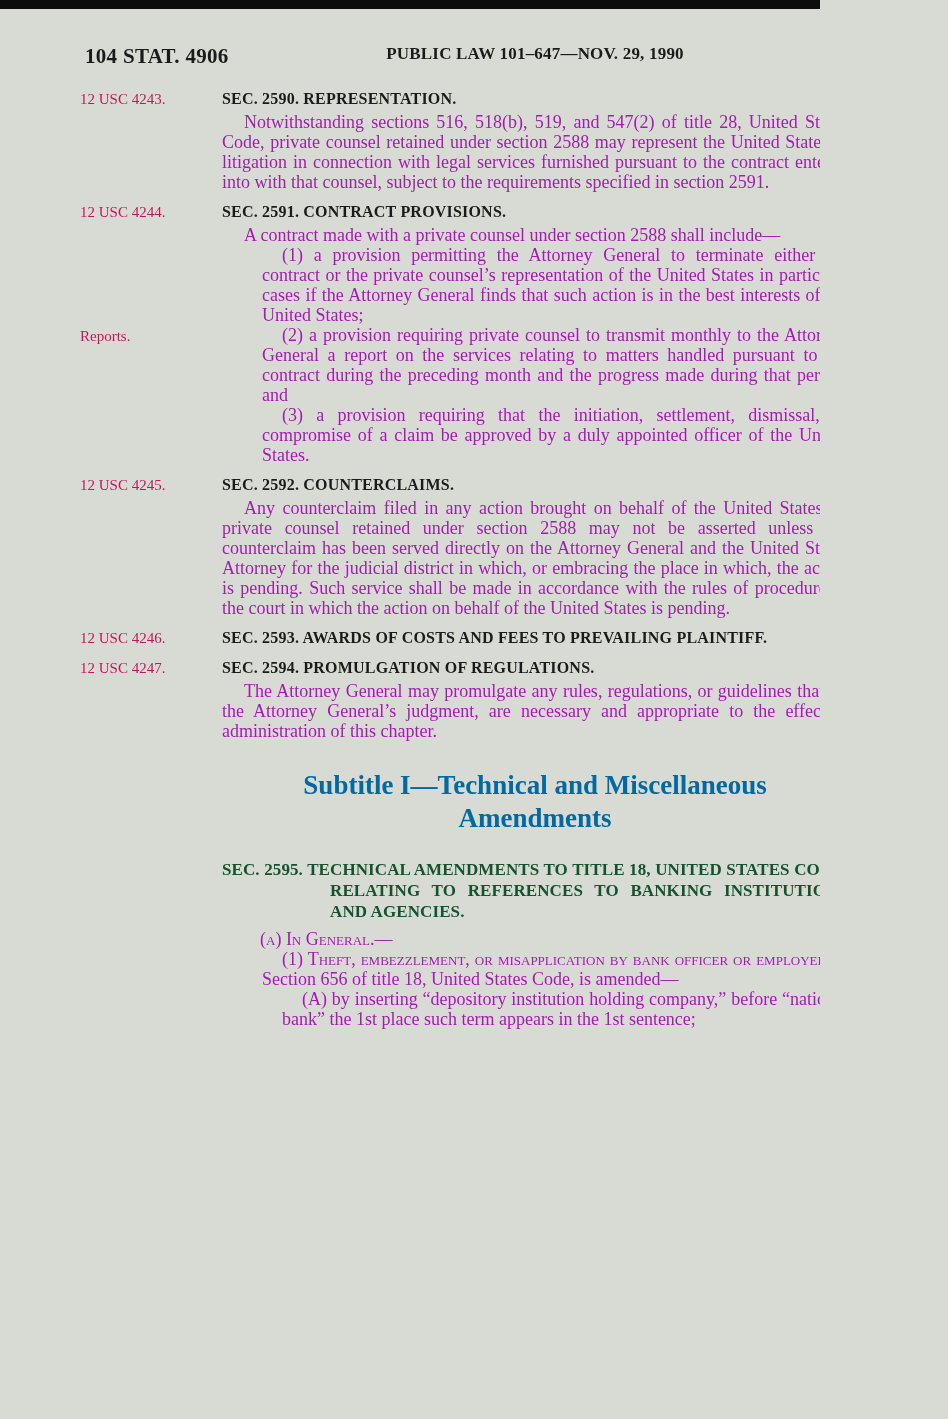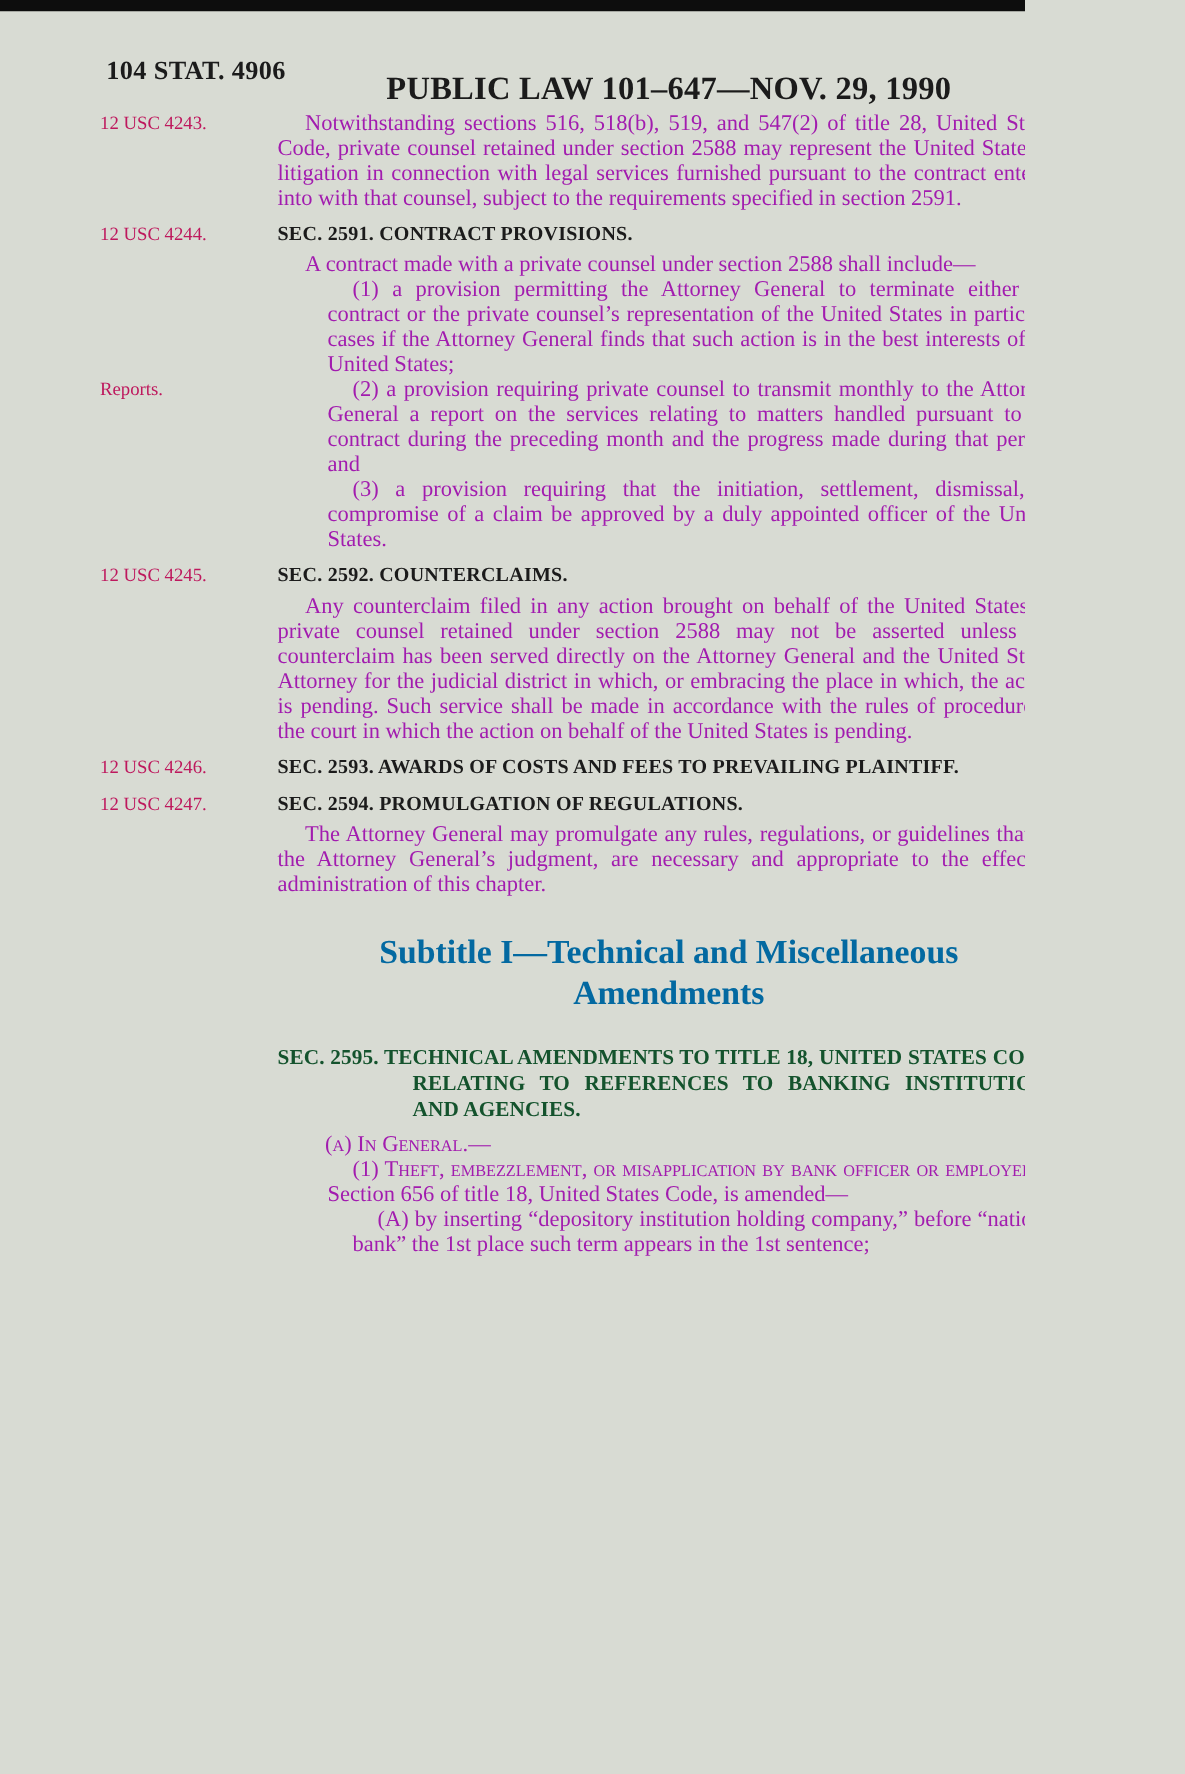--- a/index.html
+++ b/index.html
@@ -23,23 +23,22 @@
   .page-header {
     position: absolute; top: 44px; left: 85px; width: 763px; height: 26px;
   }
   .stat-no {
     position: absolute; left: 0; top: 0;
     font-size: 21px; font-weight: 700; letter-spacing: .3px;
     white-space: nowrap;
   }
   .law-title {
     position: absolute; left: 137px; top: 0; width: 626px;
-    text-align: center; font-size: 26px; font-weight: 700; letter-spacing: .2px;
+    text-align: center; font-size: 17px; font-weight: 700; letter-spacing: .2px;
     white-space: nowrap;
-    margin-top: 12px;
   }
   .content {
     position: absolute; top: 88px; left: 222px; width: 626px;
   }
   .sec { position: relative; margin-bottom: 9px; }
   .rel { position: relative; }
   .margin-note {
     position: absolute; left: -142px; top: 2px; width: 132px;
     font-size: 15px; line-height: 18px; color: #be185d;
   }
@@ -76,20 +75,21 @@
 
   <header class="page-header">
     <div class="stat-no">104 STAT. 4906</div>
     <div class="law-title">PUBLIC LAW 101–647—NOV. 29, 1990</div>
   </header>
 
   <main class="content">
 
     <section class="sec">
       <div class="margin-note">12 USC 4243.</div>
+      <h2 class="sec-heading">SEC. 2590. REPRESENTATION.</h2>
       <p class="para">Notwithstanding sections 516, 518(b), 519, and 547(2) of title 28, United States Code, private counsel retained under section 2588 may represent the United States in litigation in connection with legal services furnished pursuant to the contract entered into with that counsel, subject to the requirements specified in section 2591.</p>
     </section>
 
     <section class="sec">
       <div class="margin-note">12 USC 4244.</div>
       <h2 class="sec-heading">SEC. 2591. CONTRACT PROVISIONS.</h2>
       <p class="para">A contract made with a private counsel under section 2588 shall include—</p>
       <p class="item">(1) a provision permitting the Attorney General to terminate either the contract or the private counsel’s representation of the United States in particular cases if the Attorney General finds that such action is in the best interests of the United States;</p>
       <div class="rel">
         <div class="margin-note">Reports.</div>

